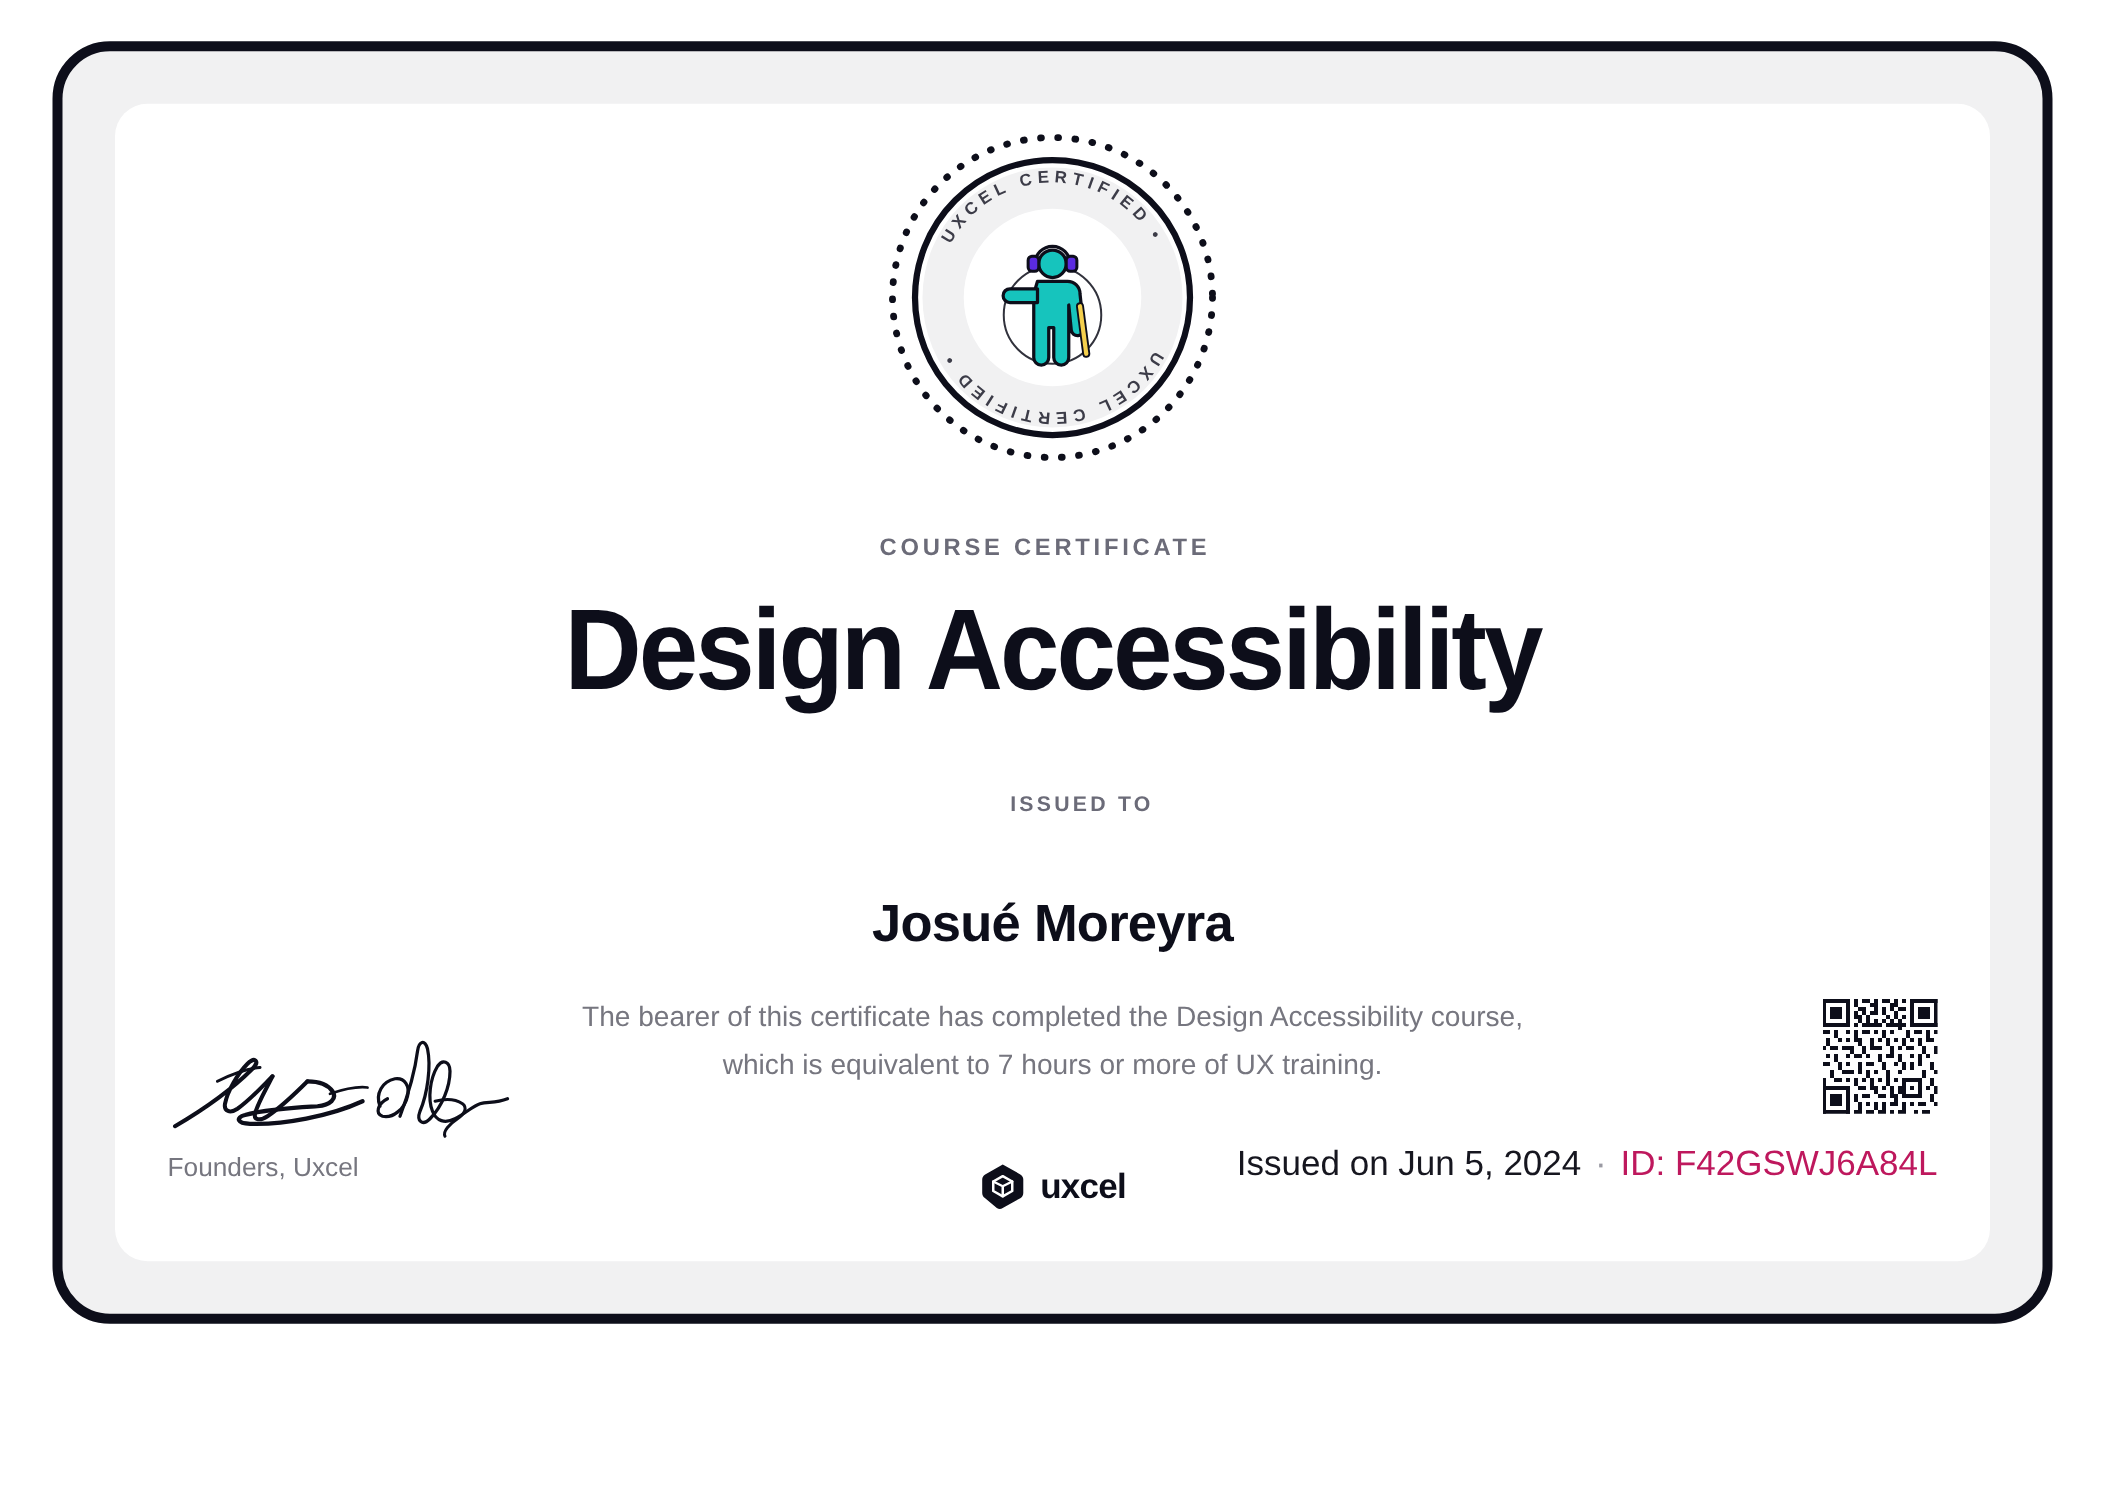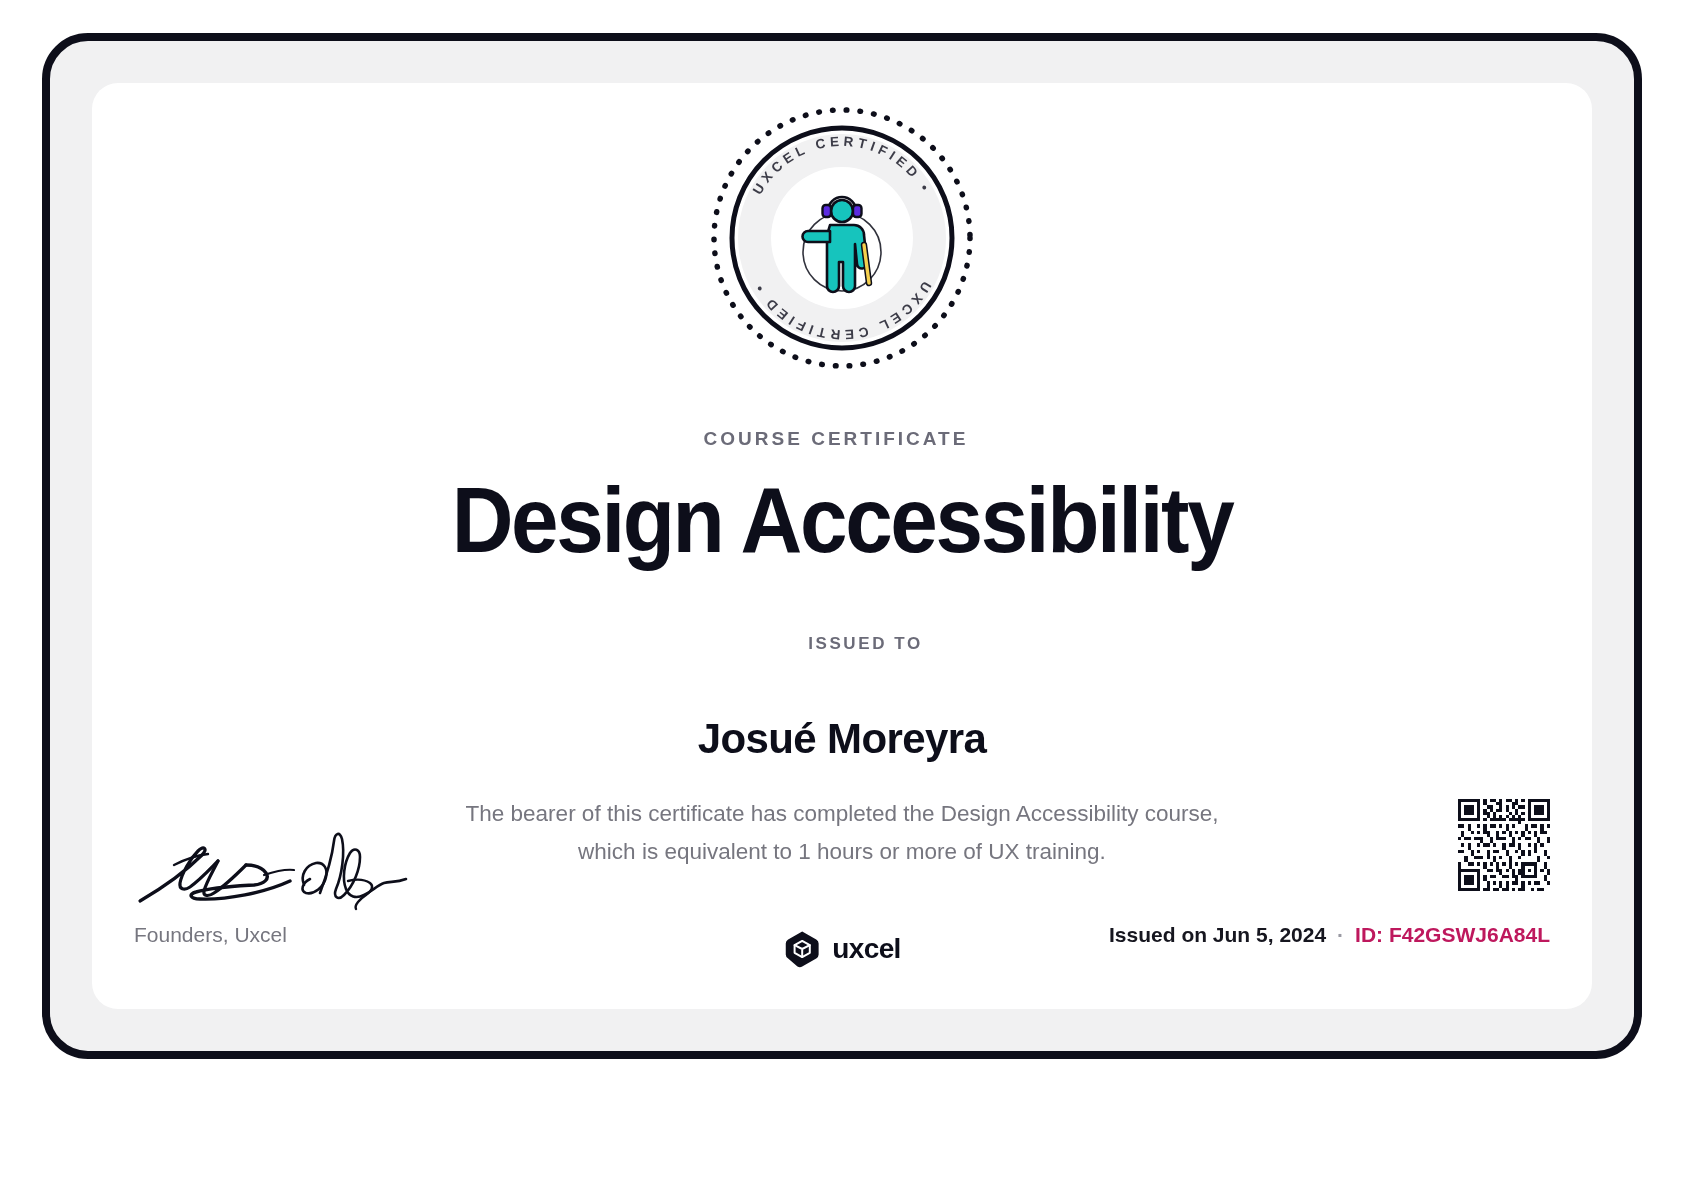--- a/index.html
+++ b/index.html
@@ -143,26 +143,25 @@
     letter-spacing: -0.6px;
     color: #0d0e1a;
   }
 
   
   .meta {
     position: absolute;
     right: 42px;
     bottom: 62px;
     text-align: left;
-    font-size: 21px;
+    font-size: 28px;
     white-space: nowrap;
     display: flex;
     align-items: baseline;
     gap: 11px;
-    font-weight: bold;
   }
   .meta-date { color: #16161f; }
   .meta-dot  { color: #9a9aa3; }
   .meta-id   { color: #be185d; }
 
   
   .qr {
     position: absolute;
     right: 42px;
     bottom: 118px;
@@ -230,21 +229,21 @@
     <div class="eyebrow">COURSE CERTIFICATE</div>
 
     <h1 class="course-title">Design Accessibility</h1>
 
     <div class="issued-label">ISSUED TO</div>
 
     <div class="recipient">Josué Moreyra</div>
 
     <div class="description">
       <div>The bearer of this certificate has completed the Design Accessibility course,</div>
-      <div>which is equivalent to 1 hours or more of UX training.</div>
+      <div>which is equivalent to 7 hours or more of UX training.</div>
     </div>
 
     <div class="sign-block">
       <svg class="sign-svg" viewBox="0 0 290 92">
         <g fill="none" stroke="#0d0e1a" stroke-linecap="round" stroke-linejoin="round">
 
           <path d="M6 80 C 30 66, 52 50, 68 34 C 74 28, 70 24, 64 30
                    C 56 38, 48 52, 46 62 C 45 68, 50 70, 56 66
                    C 66 59, 76 48, 84 40" stroke-width="3.2"></path>
           <path d="M 40 44 C 52 38, 64 34, 74 33" stroke-width="2.4"></path>

